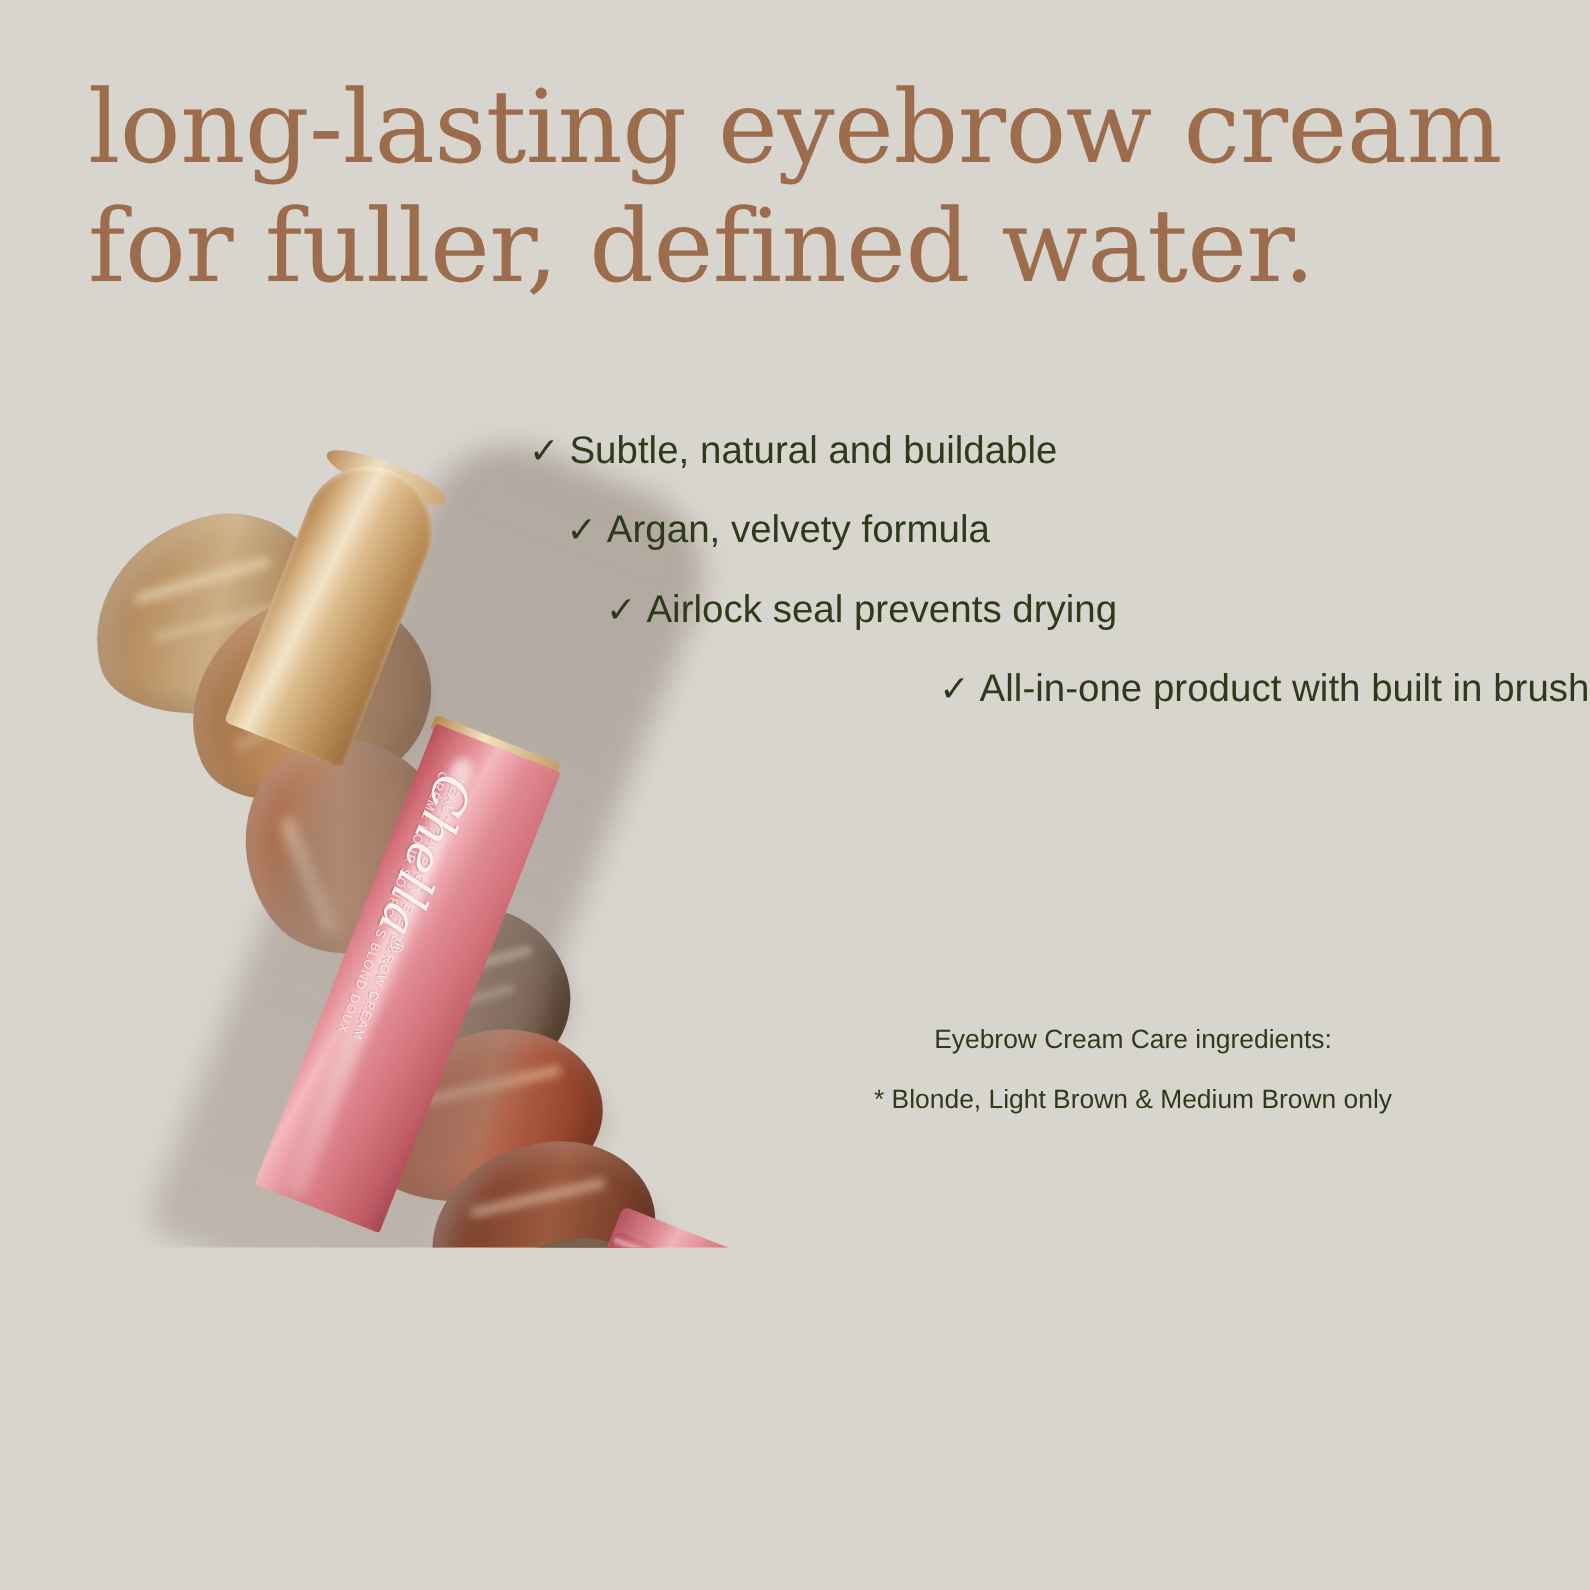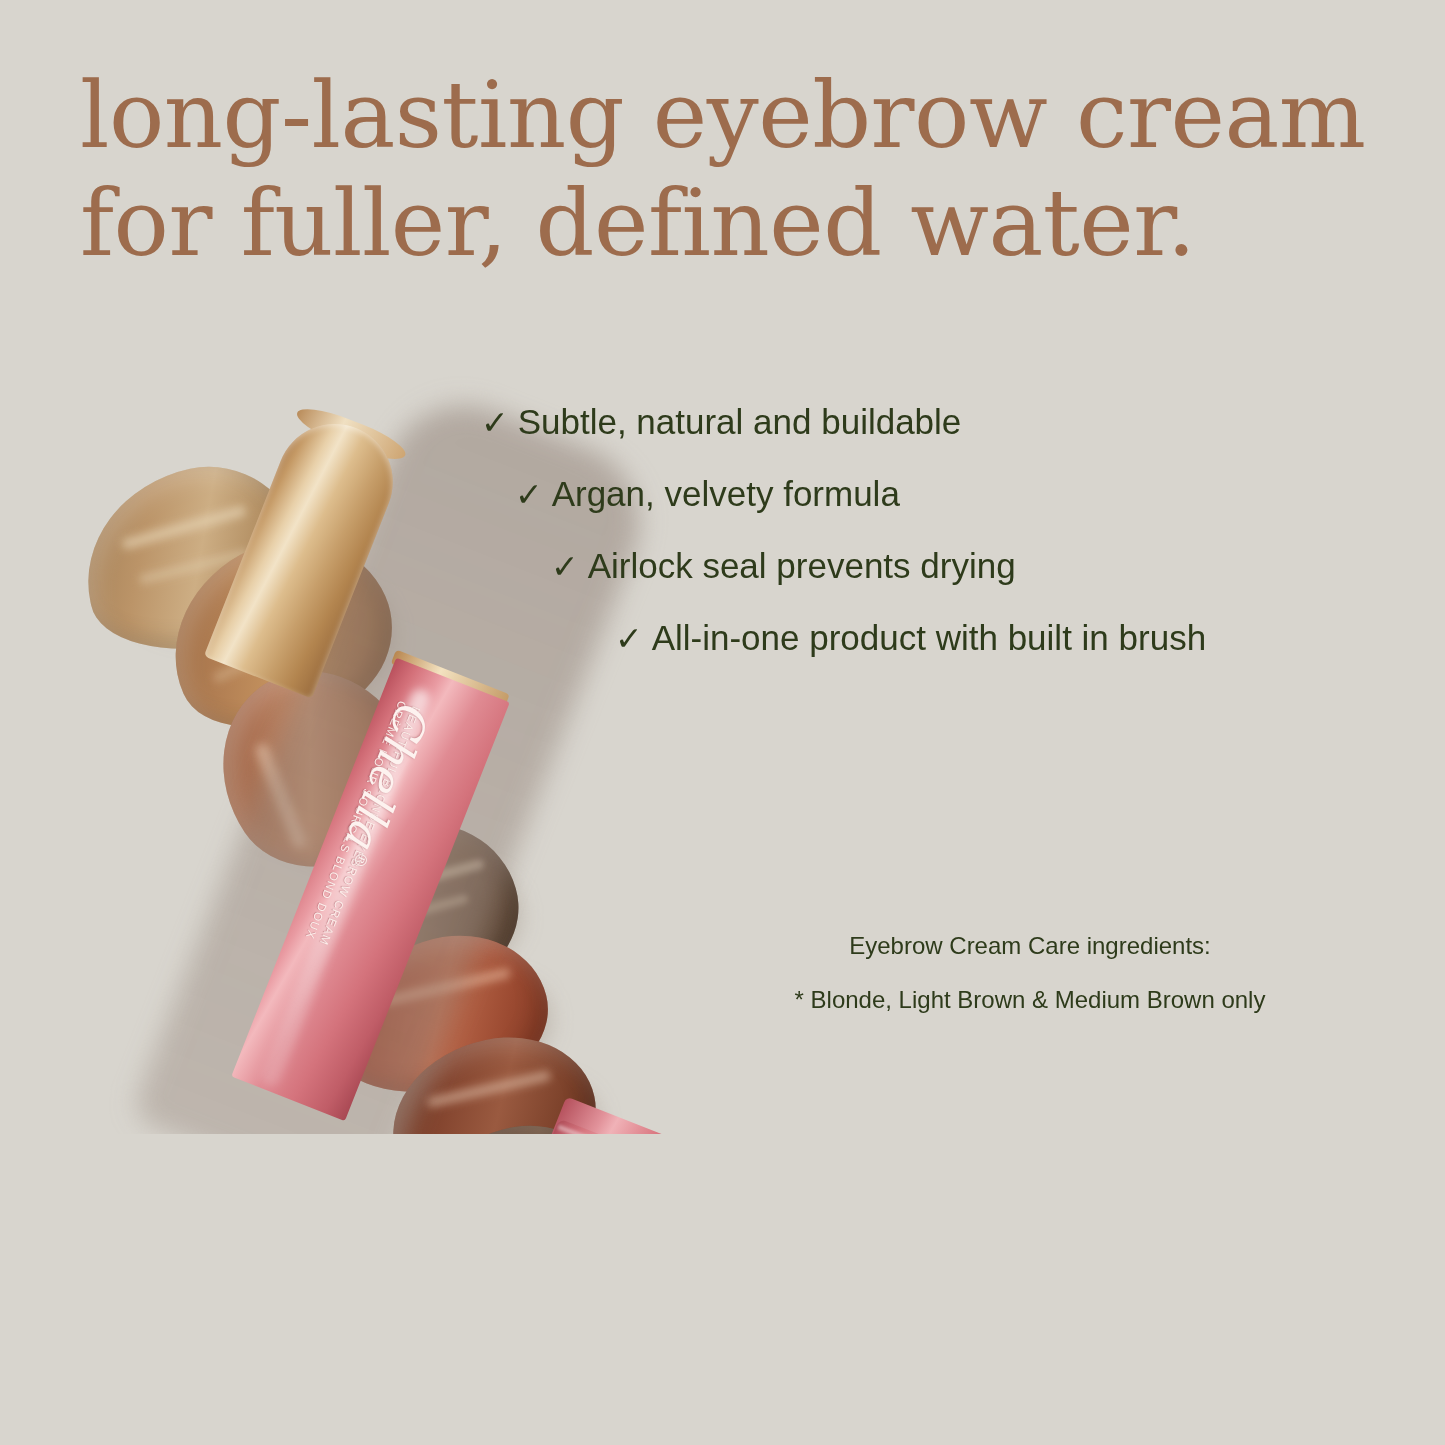--- a/index.html
+++ b/index.html
@@ -17,35 +17,35 @@
     position:absolute;left:80px;top:62px;width:1330px;
     font-family:"DejaVu Serif",serif;
     font-size:92px;line-height:1.17;
     color:#9d6c4d;
     letter-spacing:-0.5px;
     font-weight:400;
   }
   .headline .hl-line{display:block;white-space:nowrap;}
 
   
-  .benefits{position:absolute;left:0;top:404px;width:1445px;}
+  .benefits{position:absolute;left:0;top:392px;width:1445px;}
   .b-row{
     display:block;
     color:#2e3b1b;
     font-size:35px;
     line-height:1;
     white-space:nowrap;
     font-family:"Liberation Sans",sans-serif;
   }
   .b-row .tick{display:inline-block;font-size:33px;margin-right:9px;}
   .b0{margin-left:481px;margin-bottom:37px;}
   .b1{margin-left:515px;margin-bottom:37px;}
   .b2{margin-left:551px;margin-bottom:37px;}
   .b3{margin-left:592px;margin-bottom:37px;}
-  .b4{margin-left:615px;margin-bottom:37px;}
+  .b4{margin-left:615px;margin-bottom:37px;text-align:right;}
   .b5{margin-left:647px;}
 
   
   .ingredients{
     position:absolute;left:700px;top:930px;width:660px;
     text-align:center;color:#2e3b1b;
   }
   .ing-line{display:block;font-size:24px;line-height:1.30;white-space:nowrap;}
   .footnote{display:block;margin-top:25px;font-size:24px;white-space:nowrap;color:#2e3b1b;}
 

